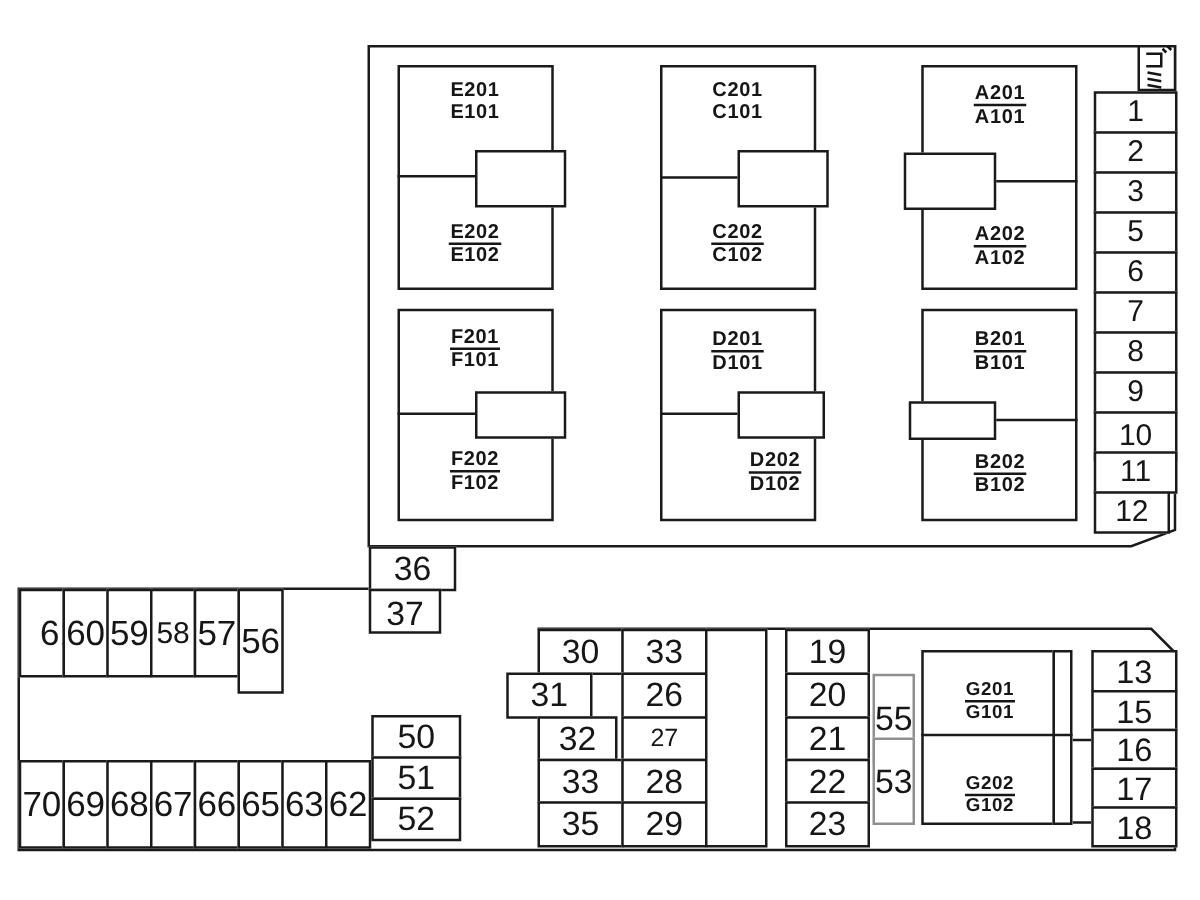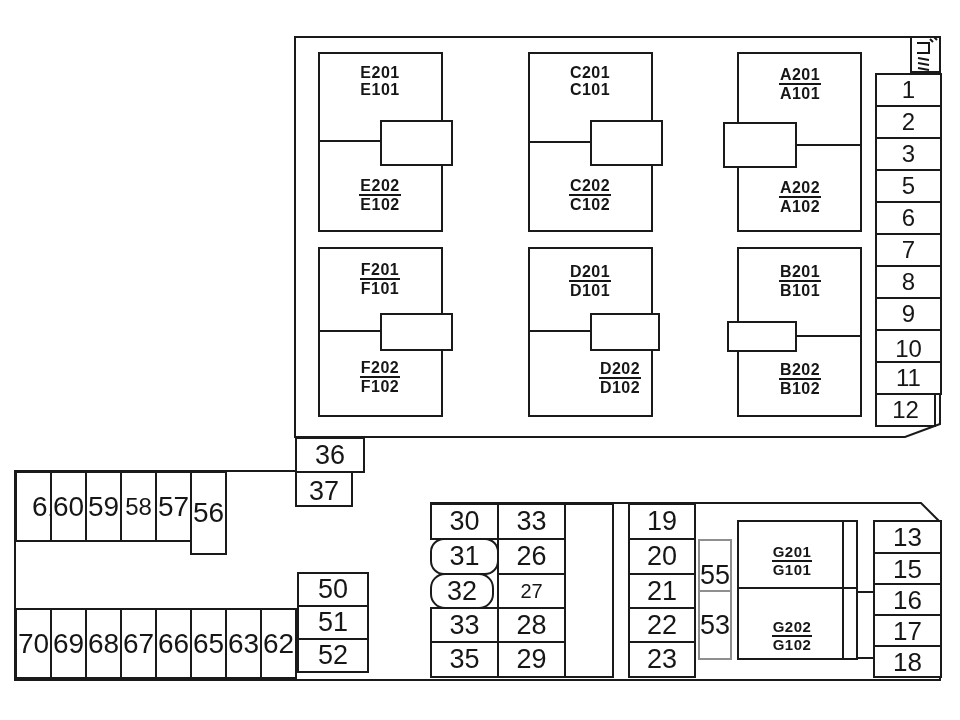--- a/index.html
+++ b/index.html
@@ -280,27 +280,27 @@
       </div>
       <div class="cell" style="left: 873px; top: 645px; width: 69px; height: 33px;">
         <span style="font-size: 26px;">18</span>
       </div>
       <div class="cell" style="left: 430px; top: 503px; width: 69px; height: 37px;">
         <span style="font-size: 27px;">30</span>
       </div>
       <div class="cell" style="left: 497px; top: 503px; width: 69px; height: 37px;">
         <span style="font-size: 27px;">33</span>
       </div>
-      <div class="cell" style="left: 430px; top: 538px; width: 69px; height: 37px; border-radius: 14px;">
+      <div class="cell" style="left: 405px; top: 538px; width: 69px; height: 37px;">
         <span style="font-size: 27px;">31</span>
       </div>
       <div class="cell" style="left: 497px; top: 538px; width: 69px; height: 37px;">
         <span style="font-size: 27px;">26</span>
       </div>
-      <div class="cell" style="left: 430px; top: 573px; width: 64px; height: 36px; border-radius: 15px;">
+      <div class="cell" style="left: 430px; top: 573px; width: 64px; height: 36px;">
         <span style="font-size: 27px;">32</span>
       </div>
       <div class="cell" style="left: 497px; top: 573px; width: 69px; height: 36px;">
         <span style="font-size: 20px;">27</span>
       </div>
       <div class="cell" style="left: 430px; top: 607px; width: 69px; height: 36px;">
         <span style="font-size: 27px;">33</span>
       </div>
       <div class="cell" style="left: 497px; top: 607px; width: 69px; height: 36px;">
         <span style="font-size: 27px;">28</span>

